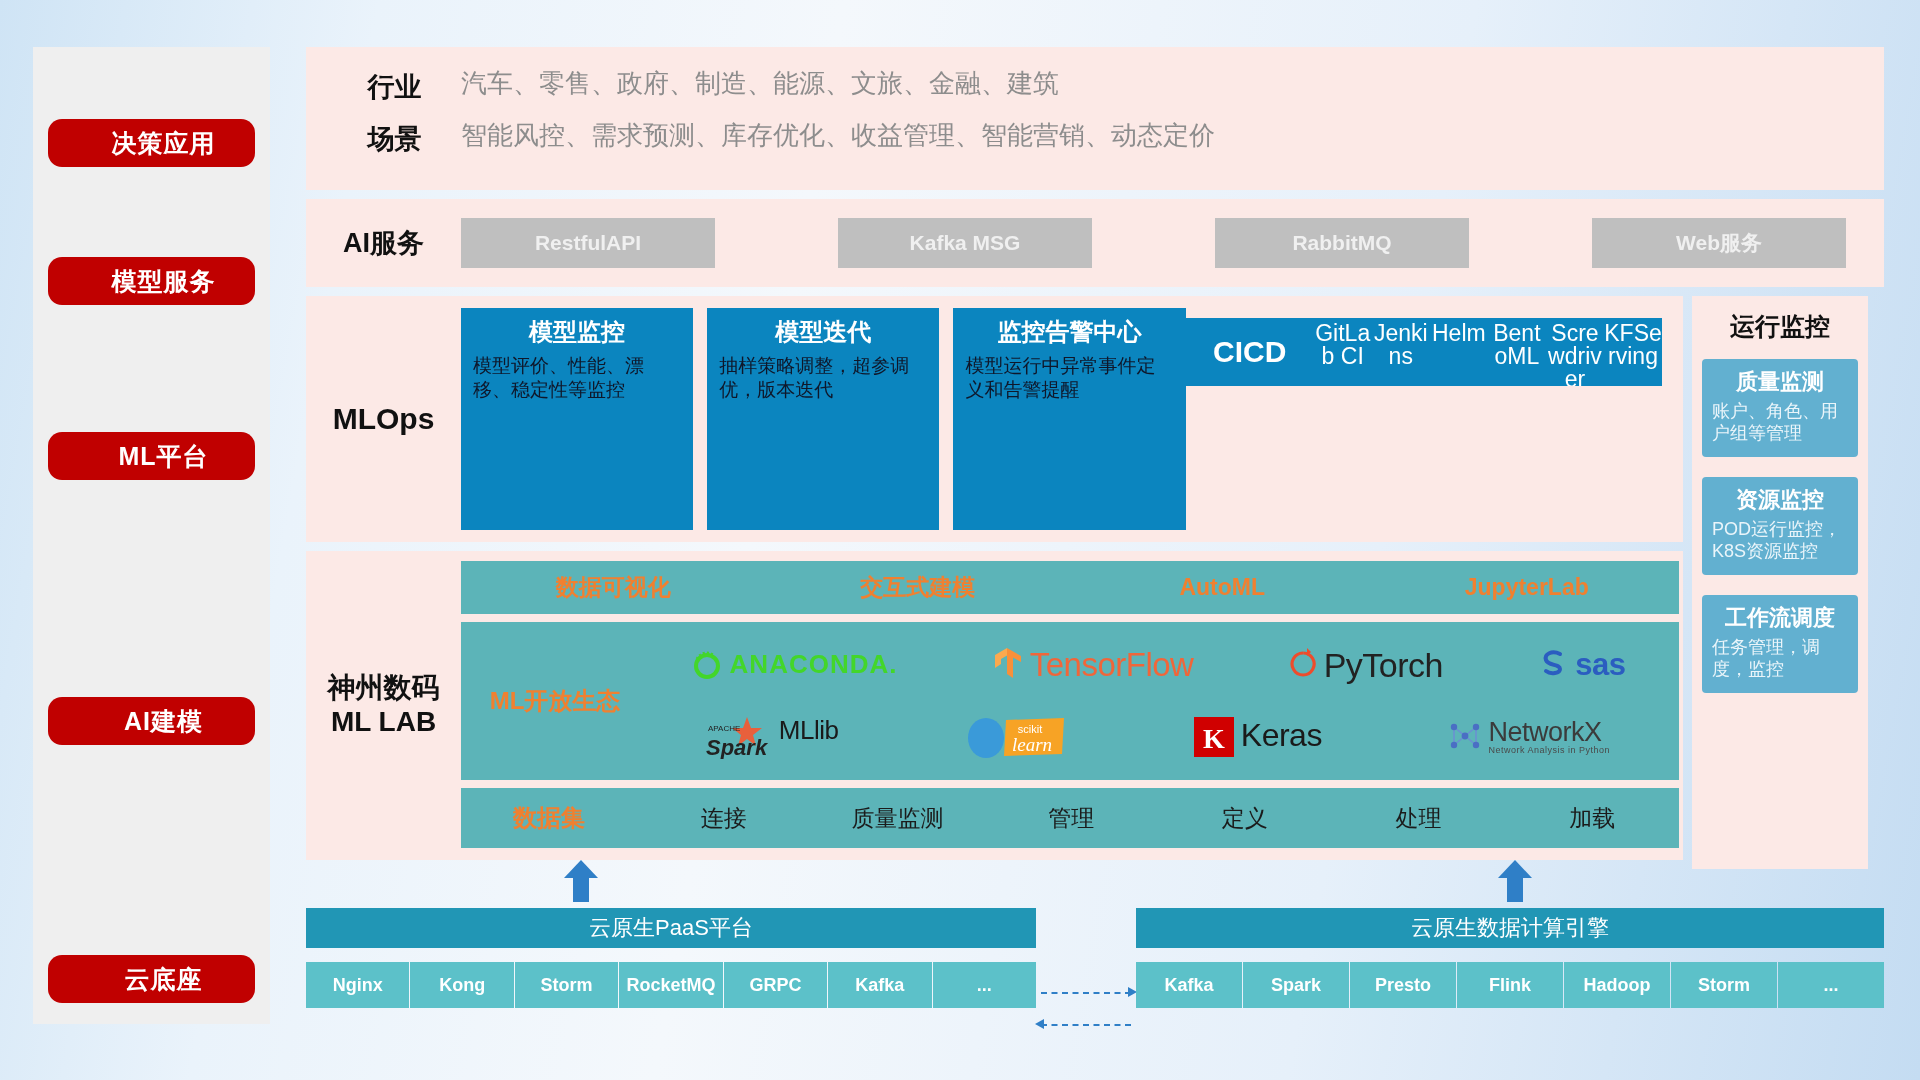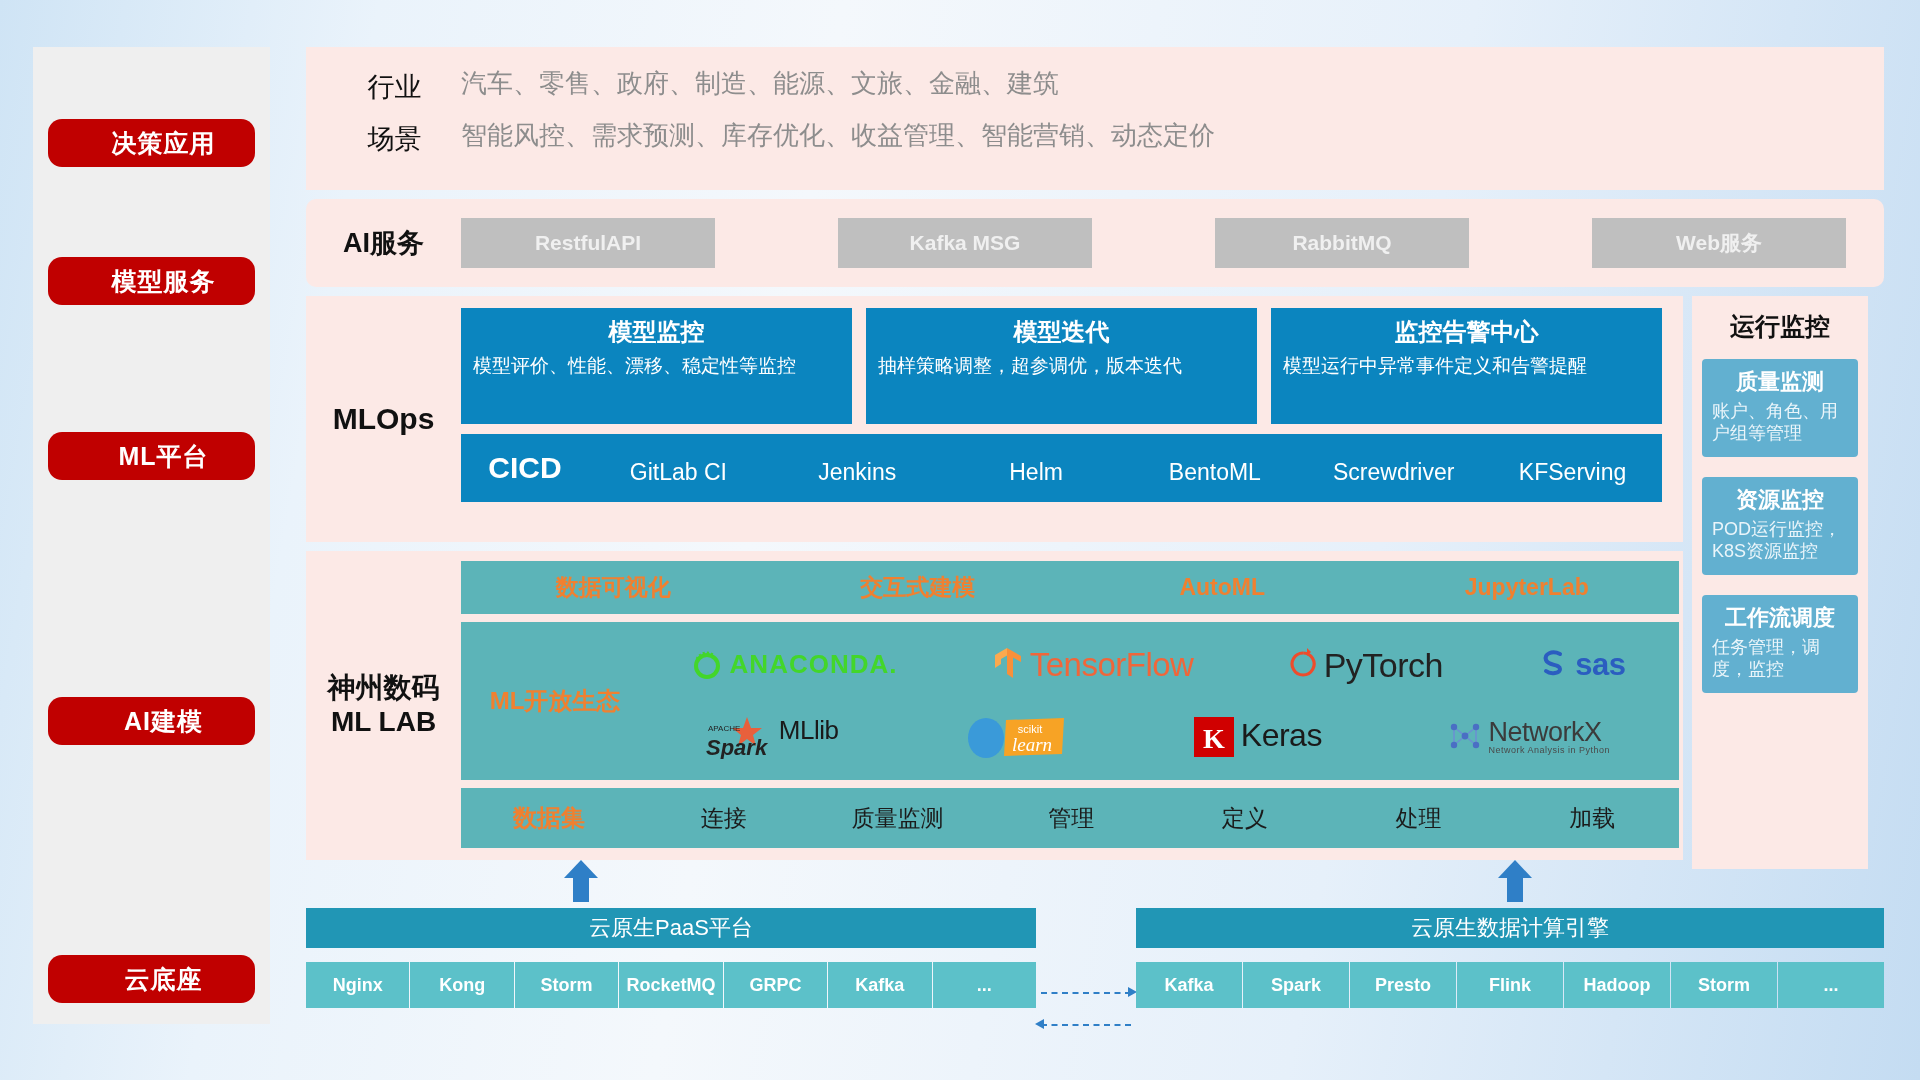--- a/index.html
+++ b/index.html
@@ -40,26 +40,26 @@
     background: #fce9e6;
     margin-bottom: 9px;
     position: relative;
   }
 
   
   #band-decision { height: 143px; padding: 22px 0 0 0; }
   .kv-row { display: flex; align-items: flex-start; margin-bottom: 16px; }
   .kv-key {
     width: 155px; text-align: center;
-    font-weight: normal; font-size: 27px; color: #111; flex: none; padding-left: 22px;
+    font-weight: bold; font-size: 27px; color: #111; flex: none; padding-left: 22px;
   }
   .kv-val { font-size: 26px; color: #8d8d8d; line-height: 1.1; }
 
   
-  #band-service { height: 88px; display: flex; align-items: center; border-radius: 10px; }
+  #band-service { height: 88px; display: flex; align-items: center; }
   .svc-label {
     width: 155px; text-align: center;
     font-weight: bold; font-size: 27px; color: #111; flex: none;
   }
   .svc-row { display: flex; gap: 0; flex: 1; justify-content: space-between; padding-right: 38px; }
   .svc-chip {
     width: 254px; height: 50px; background: #bfbfbf;
     display: flex; align-items: center; justify-content: center;
     color: #f0f0f0; font-size: 21px; font-weight: bold;
   }
@@ -82,27 +82,27 @@
   .mon-card .h { color: #fff; font-weight: bold; font-size: 22px; text-align: center; margin-bottom: 4px; }
   .mon-card .d { color: #eaf5fa; font-size: 18px; line-height: 1.22; }
 
   
   #band-mlops { height: 246px; padding: 12px 0; display: flex; flex-direction: column; }
   .mlops-inner { display: flex; align-items: stretch; flex: 1; }
   .mlops-label {
     width: 155px; flex: none; display: flex; align-items: center; justify-content: center;
     font-weight: bold; font-size: 30px; color: #111;
   }
-  .mlops-right { flex: 1; display: flex; flex-direction: column; padding-right: 21px; }
+  .mlops-right { flex: 1; display: flex; flex-direction: row; padding-right: 21px; }
   .mlops-cards { display: flex; gap: 14px; }
   .ml-card {
     flex: 1; background: #0b85bf; padding: 8px 12px 10px 12px; min-height: 116px;
   }
   .ml-card .h { color: #fff; font-weight: bold; font-size: 24px; text-align: center; margin-bottom: 6px; }
-  .ml-card .d { color: #ffffff; font-size: 19px; line-height: 1.25; }
+  .ml-card .d { color: #0f172a; font-size: 19px; line-height: 1.25; }
 
   .cicd-bar {
     margin-top: 10px; background: #0b85bf; height: 68px;
     display: flex; align-items: center; overflow: hidden;
   }
   .cicd-title {
     width: 128px; flex: none; text-align: center;
     color: #fff; font-weight: bold; font-size: 30px;
   }
   .cicd-items { flex: 1; display: flex; }

